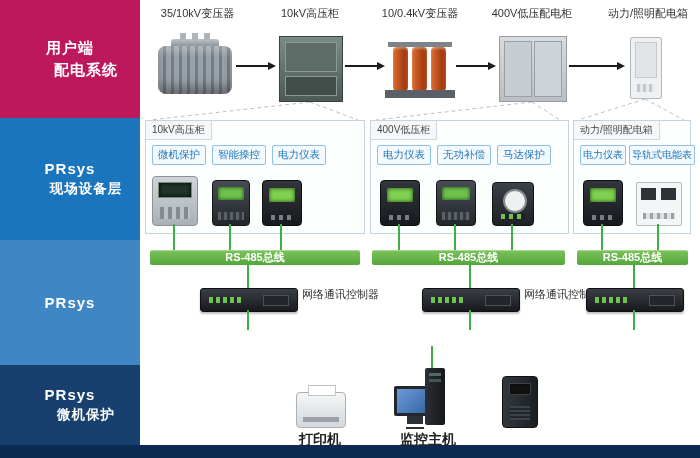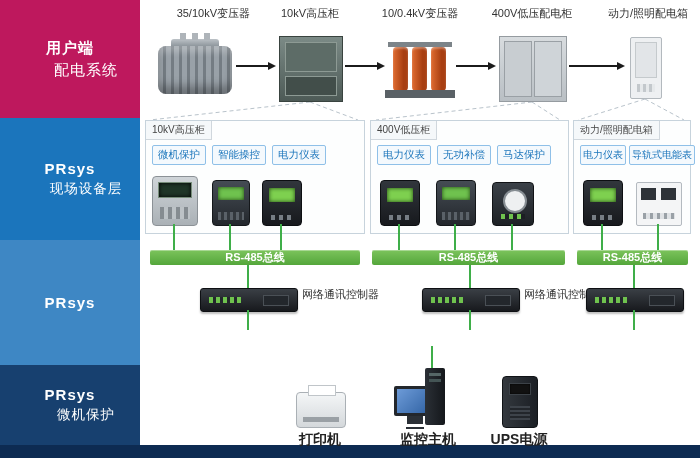--- a/index.html
+++ b/index.html
@@ -3,21 +3,21 @@
 <meta charset="utf-8">
 <style>
   html,body{margin:0;padding:0;background:#ffffff;}
   body{font-family:"Liberation Sans","DejaVu Sans",sans-serif;}
   #stage{position:relative;width:700px;height:458px;background:#ffffff;overflow:hidden;}
 
   
   .band{position:absolute;left:0;width:140px;color:#fff;display:flex;flex-direction:column;
         align-items:center;justify-content:center;gap:3px;text-align:center;}
   .band .l1{font-size:15px;font-weight:bold;letter-spacing:1px;}
-  .band .l2{font-size:13.5px;font-weight:normal;letter-spacing:1px;margin-left:32px;}
+  .band .l2{font-size:13.5px;font-weight:bold;letter-spacing:1px;margin-left:32px;}
   .band-1{top:0;height:118px;background:#be185d;}
   .band-1 .l2{font-size:15px;}
   .band-2{top:118px;height:122px;background:#1b75bc;}
   .band-3{top:240px;height:125px;background:#3e87c4;}
   .band-4{top:365px;height:80px;background:#17406f;}
   .bottom-strip{position:absolute;left:0;top:445px;width:700px;height:13px;background:#0d2b52;}
 
   
   .top-label{position:absolute;top:6px;font-size:11px;color:#333;text-align:center;white-space:nowrap;}
   .harrow{position:absolute;top:65px;height:0;border-top:2px solid #1b1b1b;}
@@ -166,21 +166,21 @@
     <g stroke="#b9c3cb" stroke-width="1" stroke-dasharray="4 3">
       <line x1="310" y1="102" x2="150" y2="120"></line>
       <line x1="310" y1="102" x2="358" y2="120"></line>
       <line x1="532" y1="102" x2="376" y2="120"></line>
       <line x1="532" y1="102" x2="560" y2="120"></line>
       <line x1="645" y1="99" x2="578" y2="120"></line>
       <line x1="645" y1="99" x2="684" y2="120"></line>
     </g>
   </svg>
 
-  <div class="top-label" style="left:145px;width:105px;text-align:right;">35/10kV变压器</div>
+  <div class="top-label" style="left:145px;width:105px;">35/10kV变压器</div>
   <div class="top-label" style="left:262px;width:96px;">10kV高压柜</div>
   <div class="top-label" style="left:370px;width:100px;">10/0.4kV变压器</div>
   <div class="top-label" style="left:484px;width:96px;">400V低压配电柜</div>
   <div class="top-label" style="left:600px;width:96px;">动力/照明配电箱</div>
 
   <div class="ico ico-oil"></div>
   <div class="ico ico-hvcab"></div>
   <div class="ico ico-drytx">
     <div class="coil c1"></div>
     <div class="coil c2"></div>
@@ -258,15 +258,14 @@
 
   <div class="vline" style="left:431px;top:346px;height:22px;"></div>
 
   <div class="printer"></div>
   <div class="monitor"></div>
   <div class="tower"></div>
   <div class="ups"></div>
 
   <div class="mgmt-label" style="left:282px;width:76px;">打印机</div>
   <div class="mgmt-label" style="left:386px;width:84px;">监控主机</div>
-  <div class="mgmt-label" style="left:482px;width:74px;">UPS电源</div>
 
 </div>
 
 </body></html>

